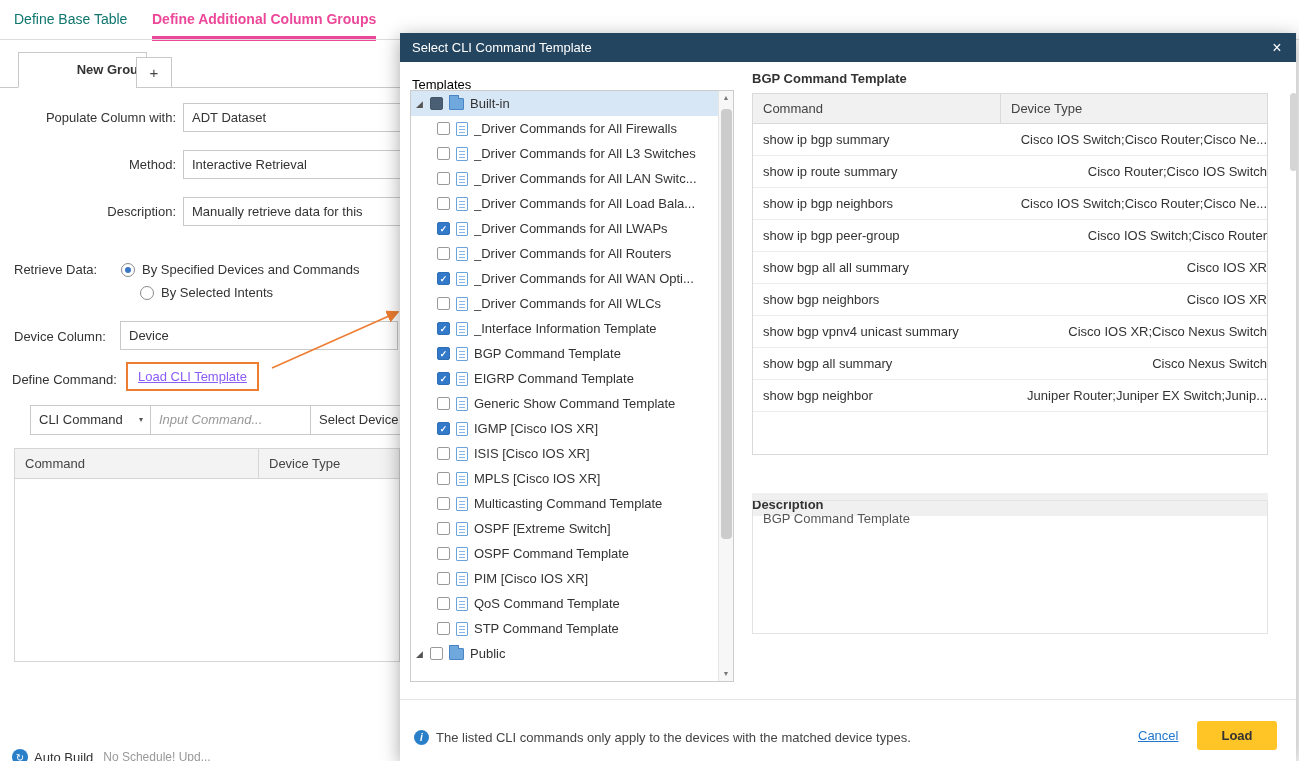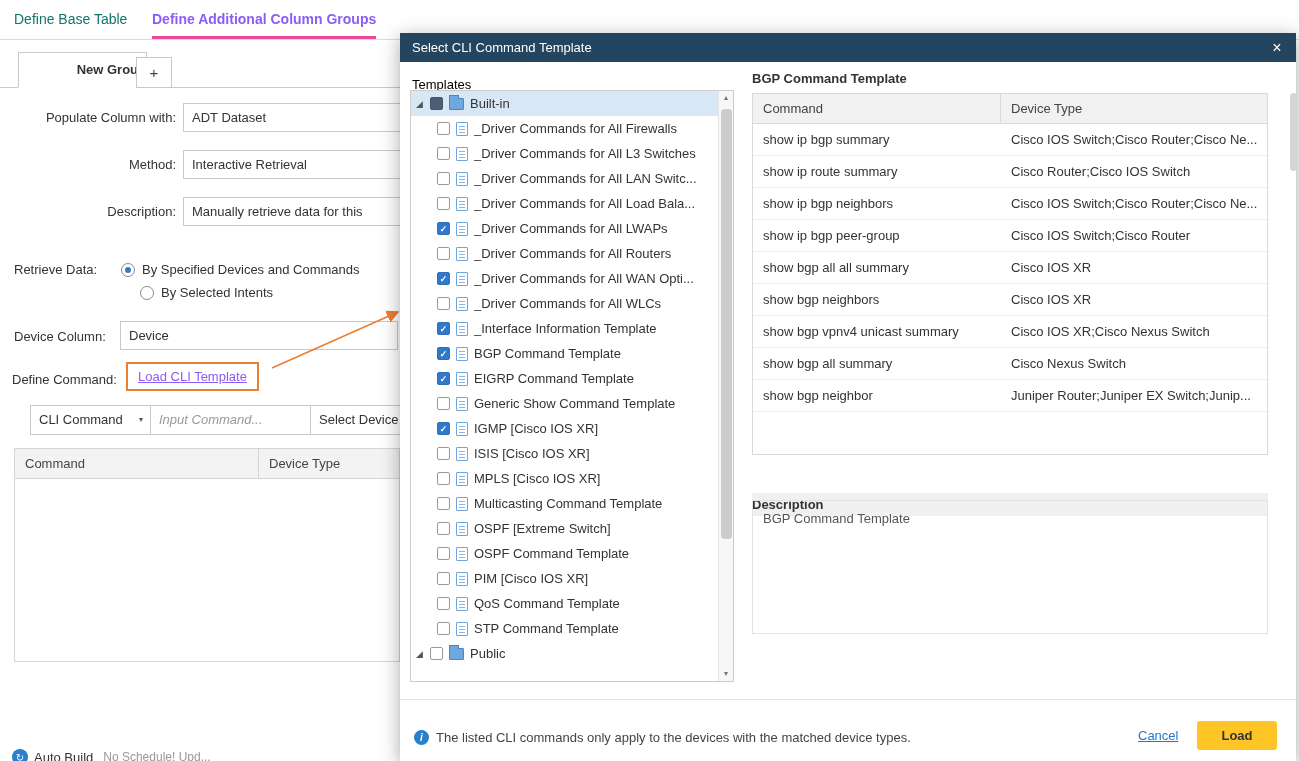--- a/index.html
+++ b/index.html
@@ -1,21 +1,21 @@
 <!DOCTYPE html>
 <html><head>
 <meta charset="utf-8">
 <style>
   *{margin:0;padding:0;box-sizing:border-box;}
   body{font-family:"Liberation Sans",sans-serif;font-size:13px;color:#333;background:#fff;}
   #screen{position:relative;width:1299px;height:761px;overflow:hidden;background:#fff;}
 
   
   .top-tab{position:absolute;top:11px;font-size:14px;color:#0f766e;white-space:nowrap;cursor:pointer;}
-  .top-tab.active{color:#8b5cf6;font-weight:bold;padding-bottom:9px;border-bottom:3px solid #ec4899;}
+  .top-tab.active{color:#ec4899;font-weight:bold;padding-bottom:9px;border-bottom:5px solid #ec4899;}
   .tabs-divider{position:absolute;left:0;top:39px;width:1299px;height:1px;background:#dcdcdc;}
 
   .group-tab{position:absolute;left:18px;top:52px;width:129px;height:36px;border:1px solid #c9c9c9;border-bottom:1px solid #fff;background:#fff;text-align:right;line-height:34px;font-weight:bold;z-index:2;}
   .add-tab{position:absolute;left:136px;top:57px;width:36px;height:31px;border:1px solid #c9c9c9;background:#fff;text-align:center;line-height:29px;font-size:15px;color:#444;z-index:2;}
   .group-rule{position:absolute;left:0;top:87px;width:400px;height:1px;background:#c9c9c9;z-index:1;}
 
   .flabel{position:absolute;left:14px;width:162px;text-align:right;color:#333;white-space:nowrap;}
   .finput{position:absolute;height:29px;border:1px solid #c9c9c9;background:#fff;padding:0 8px;line-height:27px;color:#333;white-space:nowrap;overflow:hidden;}
 
   .plain-label{position:absolute;color:#333;white-space:nowrap;}
@@ -70,21 +70,21 @@
   .sarrow.down{margin-top:auto;}
   .sthumb{width:11px;height:430px;background:#ccc;border-radius:4px;margin-top:4px;}
 
   .dtitle{position:absolute;left:352px;top:38px;font-weight:bold;color:#333;}
   #dtable{position:absolute;left:352px;top:60px;width:516px;height:362px;border:1px solid #d9d9d9;background:#fff;overflow:hidden;}
   .dhead{display:flex;height:30px;background:#f1f1f1;border-bottom:1px solid #d9d9d9;color:#444;}
   .dhead .c1{width:248px;padding-left:10px;line-height:29px;border-right:1px solid #d9d9d9;}
   .dhead .c2{flex:1;padding-left:10px;line-height:29px;}
   .crow{display:flex;height:32px;align-items:center;border-bottom:1px solid #ececec;color:#333;}
   .crow .c1{width:248px;padding-left:10px;flex:0 0 auto;white-space:nowrap;overflow:hidden;}
-  .crow .c2{flex:1;padding-left:10px;white-space:nowrap;overflow:hidden;}
+  .crow .c2{flex:1;padding-left:10px;white-space:nowrap;overflow:hidden;text-align:right;}
 
   .desc-bar{position:absolute;left:352px;top:460px;width:516px;height:23px;background:#f0f0f0;font-weight:bold;line-height:23px;color:#333;}
   .desc-box{position:absolute;left:352px;top:467px;width:516px;height:134px;border:1px solid #e3e3e3;padding:10px;color:#555;}
 
   .mfooter-divider{position:absolute;left:0;top:666px;width:896px;height:1px;background:#e5e5e5;}
   .info-icon{position:absolute;left:14px;top:697px;width:15px;height:15px;border-radius:50%;background:#2a7fc9;color:#fff;font-size:10px;font-style:italic;font-weight:bold;display:flex;align-items:center;justify-content:center;}
   .info-text{position:absolute;left:36px;top:697px;color:#444;line-height:15px;white-space:nowrap;}
   .cancel-btn{position:absolute;left:738px;top:695px;color:#2277cc;cursor:pointer;text-decoration:underline;}
   .load-btn{position:absolute;left:797px;top:688px;width:80px;height:29px;background:#ffc425;border-radius:3px;text-align:center;line-height:29px;color:#333;font-weight:600;cursor:pointer;}
 </style>

